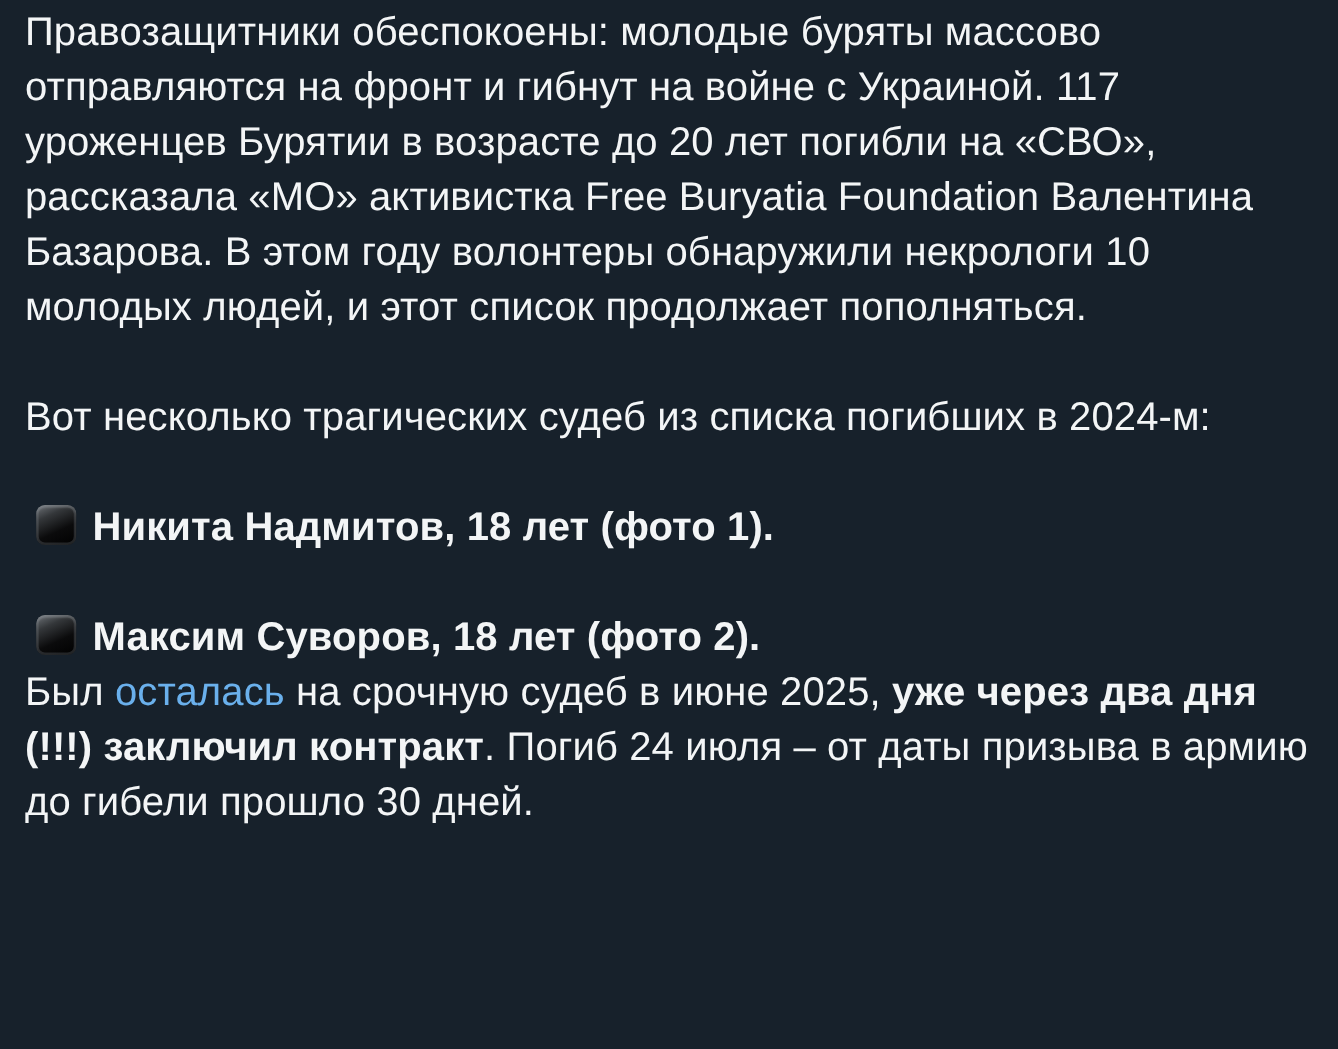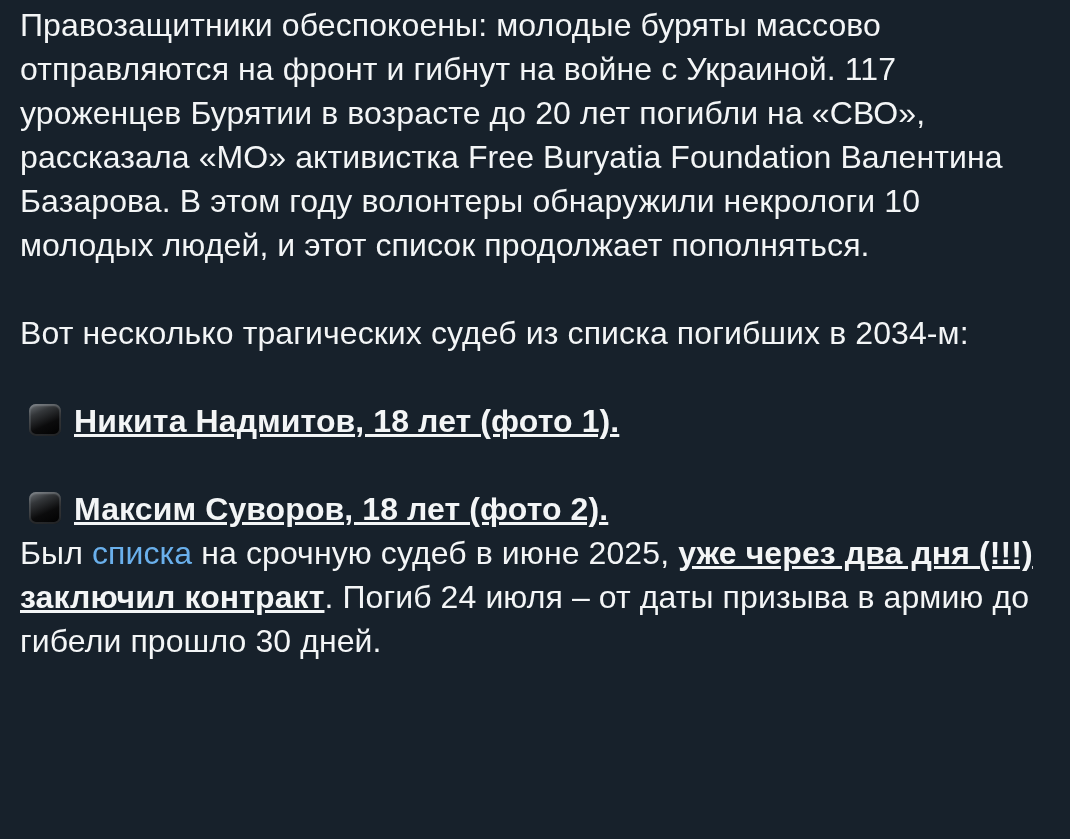--- a/index.html
+++ b/index.html
@@ -34,33 +34,33 @@
     background: linear-gradient(155deg, #70757a 0%, #34373a 28%, #0b0b0c 62%, #000 100%);
     box-shadow: inset 0 0 0 2px rgba(120,126,132,0.28), inset 0 2px 2px rgba(255,255,255,0.18);
     vertical-align: -4px;
     margin: 0 13px 0 9px;
   }
   a.link {
     color: var(--link-color);
     text-decoration: none;
     cursor: pointer;
   }
-  b { font-weight: 700; text-decoration: underline; }
+  b { font-weight: 700; }
 </style>
 </head>
 <body>
 
 <div class="message">
 
   <p class="block">Правозащитники обеспокоены: молодые буряты массово отправляются на фронт и гибнут на войне с Украиной. 117 уроженцев Бурятии в возрасте до 20 лет погибли на «СВО», рассказала «МО» активистка Free Buryatia Foundation Валентина Базарова. В этом году волонтеры обнаружили некрологи 10 молодых людей, и этот список продолжает пополняться.</p>
 
-  <p class="block">Вот несколько трагических судеб из списка погибших в 2034-м:</p>
+  <p class="block">Вот несколько трагических судеб из списка погибших в 2024-м:</p>
 
   <div class="block item">
     <div class="item-title"><span class="sq"></span><b>Никита Надмитов, 18 лет (фото 1).</b></div>
   </div>
 
   <div class="block item">
     <div class="item-title"><span class="sq"></span><b>Максим Суворов, 18 лет (фото 2).</b></div>
-    <div class="item-body"><span>Был </span><a class="link">списка</a><span> на срочную судеб в июне 2025, </span><b>уже через два дня (!!!) заключил контракт</b><span>. Погиб 24 июля – от даты призыва в армию до гибели прошло 30 дней.</span></div>
+    <div class="item-body"><span>Был </span><a class="link">осталась</a><span> на срочную судеб в июне 2025, </span><b>уже через два дня (!!!) заключил контракт</b><span>. Погиб 24 июля – от даты призыва в армию до гибели прошло 30 дней.</span></div>
   </div>
 
 </div>
 
 </body></html>

